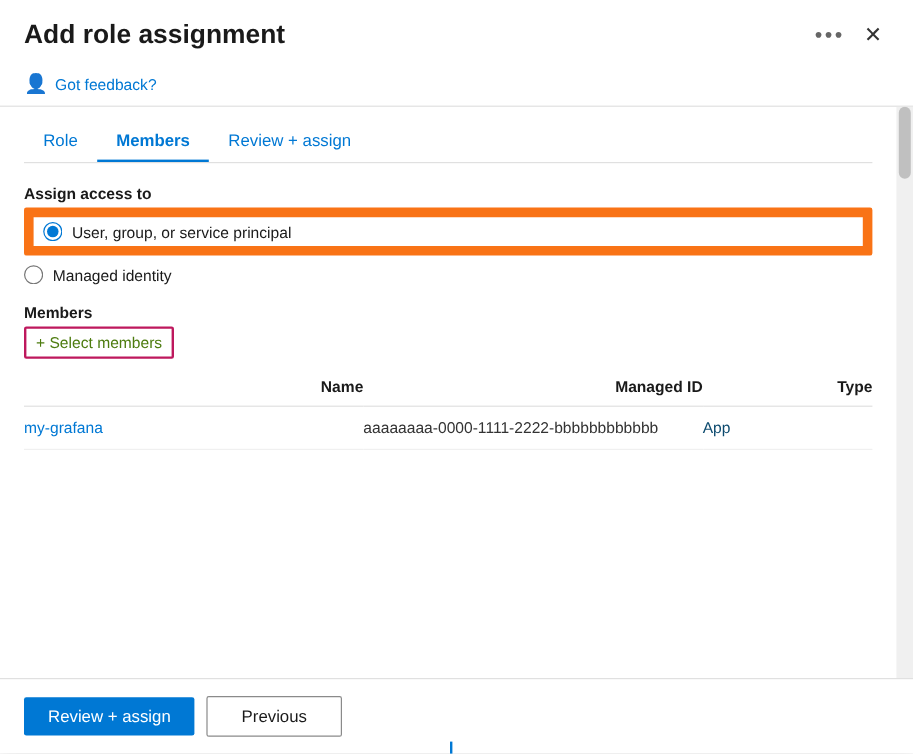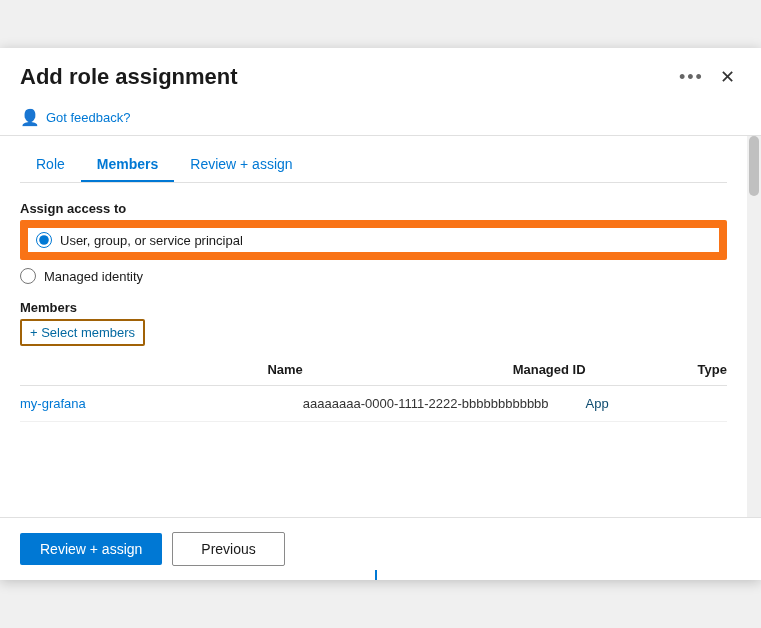--- a/index.html
+++ b/index.html
@@ -8,21 +8,21 @@
       font-size: 14px;
       background: #f0f0f0;
       display: flex;
       align-items: center;
       justify-content: center;
       min-height: 100vh;
     }
     .dialog {
       background: #fff;
       width: 761px;
-      height: 532px;
+      height: 628px;
       position: relative;
       box-shadow: 0 2px 12px rgba(0,0,0,0.2);
       display: flex;
       flex-direction: column;
     }
     .dialog-header {
       display: flex;
       align-items: center;
       justify-content: space-between;
       padding: 16px 20px 10px 20px;
@@ -137,22 +137,22 @@
       padding: 4px 8px;
       border-radius: 2px;
     }
     .members-section {
       margin-bottom: 16px;
     }
     .select-members-btn {
       display: inline-flex;
       align-items: center;
       gap: 4px;
-      color: #0369a1;
-      border: 2px solid #a16207;
+      color: #4d7c0f;
+      border: 2px solid #be185d;
       background: none;
       cursor: pointer;
       font-size: 13px;
       padding: 4px 8px;
       border-radius: 2px;
     }
     .members-table {
       width: 100%;
       border-collapse: collapse;
       margin-top: 8px;

